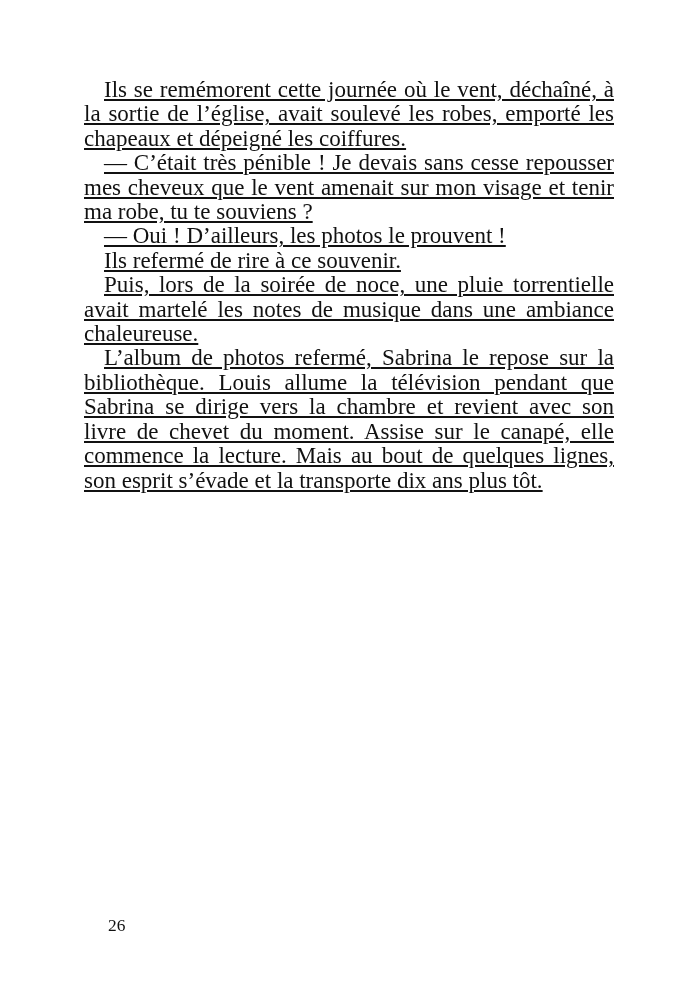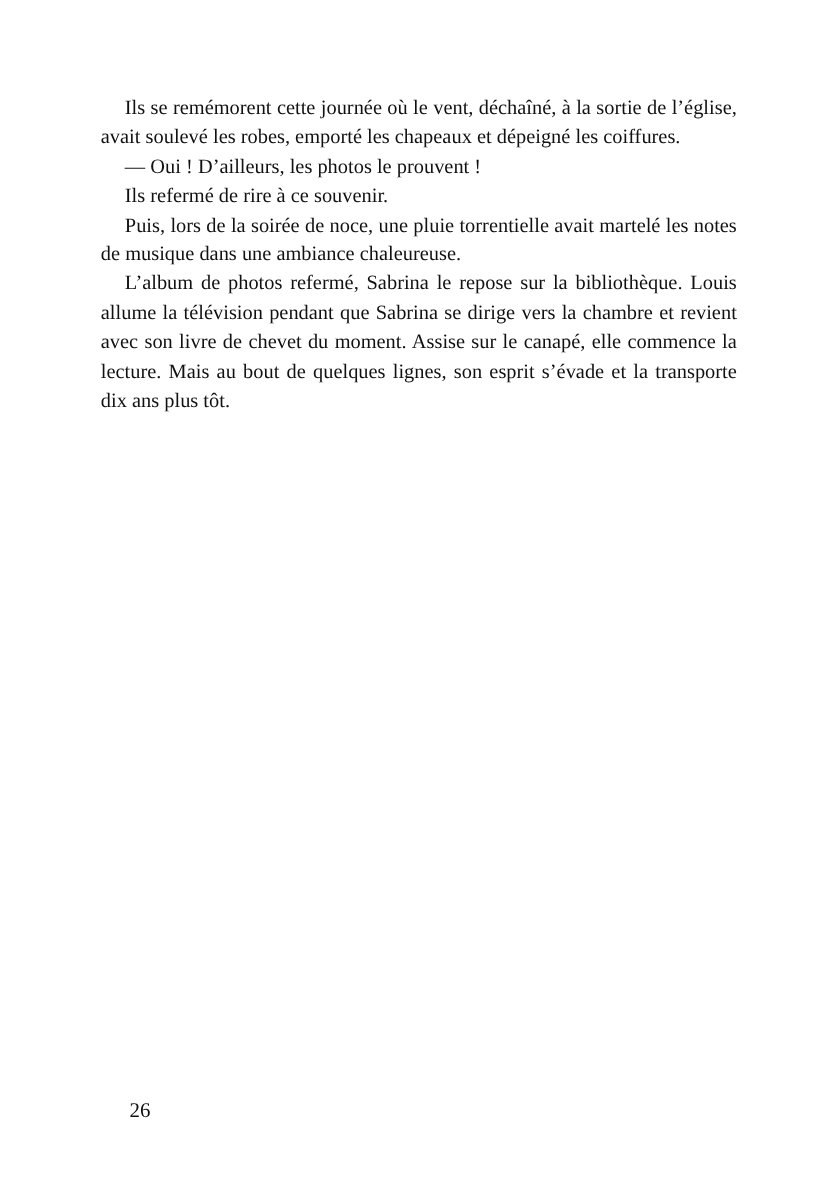--- a/index.html
+++ b/index.html
@@ -20,42 +20,44 @@
       left: 0; top: 0;
       width: 700px;
       height: 992px;
       background: #ffffff;
     }
     .text-block {
       position: absolute;
       left: 84px;
       top: 78px;
       width: 530px;
-      font-size: 17px;
+      font-size: 23px;
       line-height: 24.4px;
       text-align: justify;
+      text-decoration: underline;
     }
     .text-block p {
       margin: 0;
       text-indent: 20px;
     }
     .page-number {
       position: absolute;
       left: 95px;
       top: 914px;
       font-size: 17.4px;
       line-height: 22px;
       margin-left: 13px;
     }
   </style>
 </head>
 <body>
 
 <div class="page">
   <div class="text-block">
     <p>Ils se remémorent cette journée où le vent, déchaîné, à la sortie de l’église, avait soulevé les robes, emporté les chapeaux et dépeigné les coiffures.</p>
+    <p>— C’était très pénible ! Je devais sans cesse repousser mes cheveux que le vent amenait sur mon visage et tenir ma robe, tu te souviens ?</p>
     <p>— Oui ! D’ailleurs, les photos le prouvent !</p>
     <p>Ils refermé de rire à ce souvenir.</p>
     <p>Puis, lors de la soirée de noce, une pluie torrentielle avait martelé les notes de musique dans une ambiance chaleureuse.</p>
     <p>L’album de photos refermé, Sabrina le repose sur la bibliothèque. Louis allume la télévision pendant que Sabrina se dirige vers la chambre et revient avec son livre de chevet du moment. Assise sur le canapé, elle commence la lecture. Mais au bout de quelques lignes, son esprit s’évade et la transporte dix ans plus tôt.</p>
   </div>
   <div class="page-number">26</div>
 </div>
 
 </body></html>

